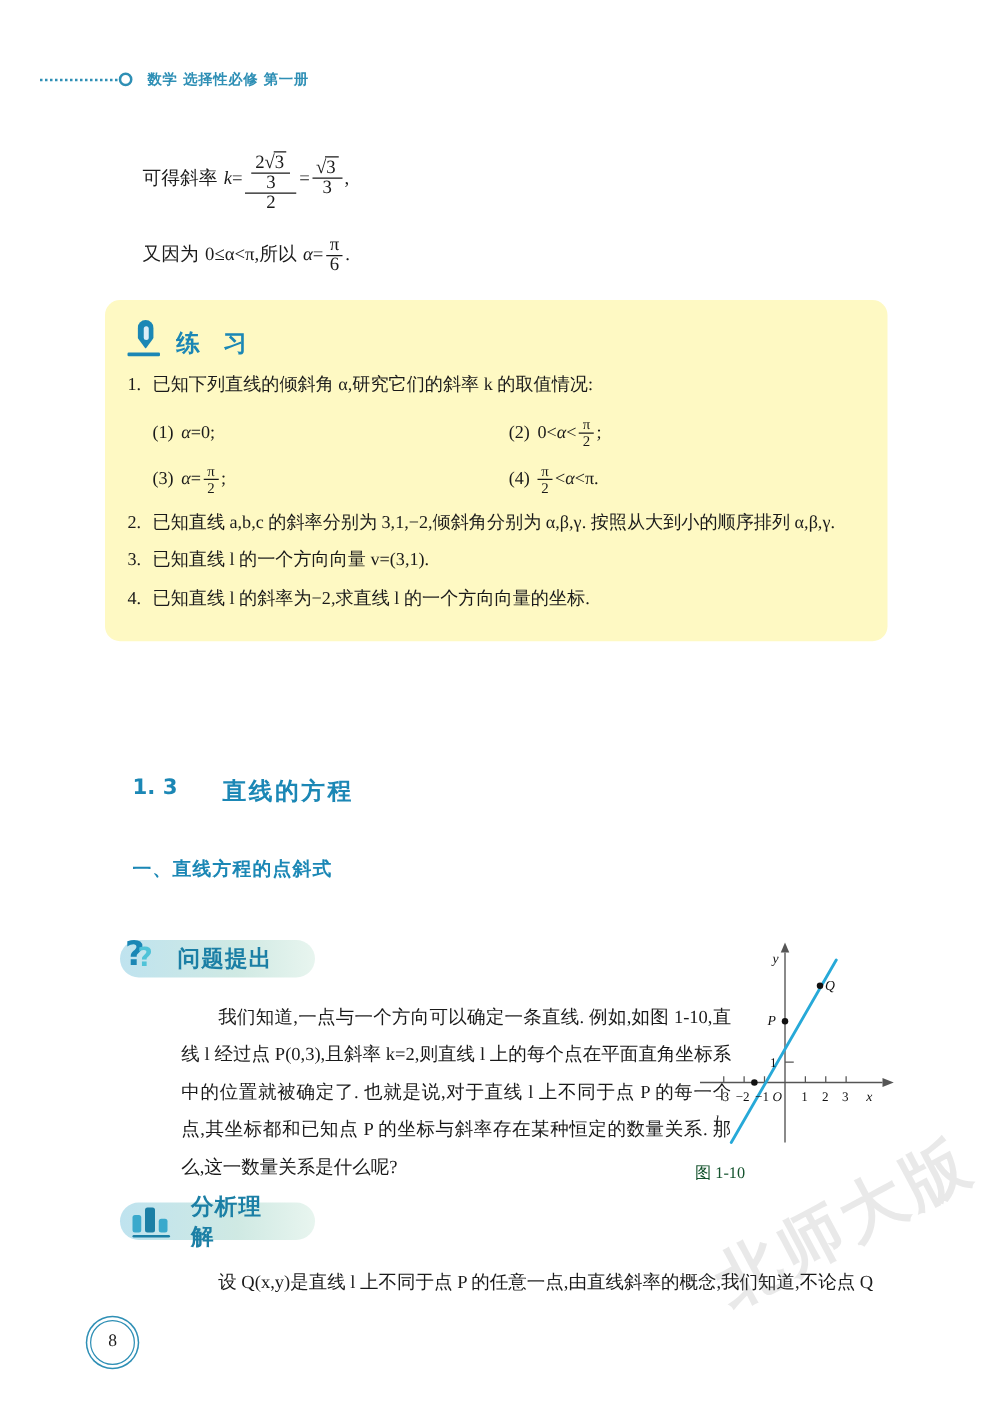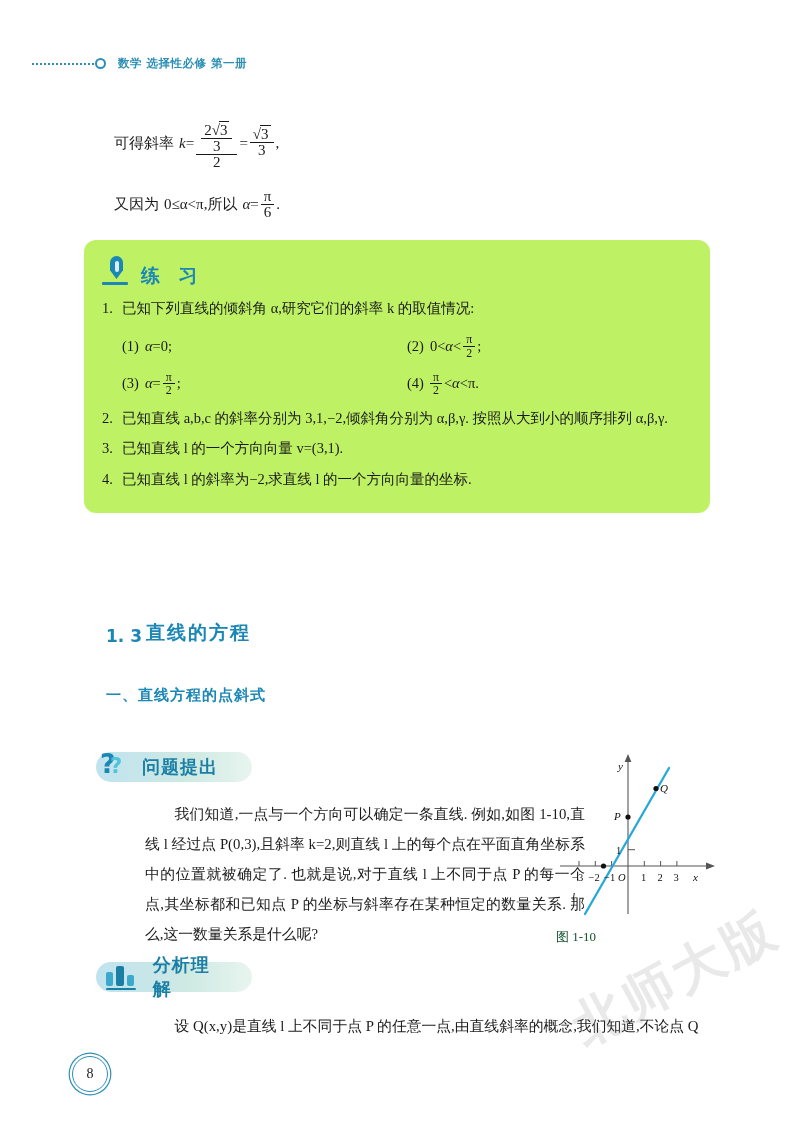--- a/index.html
+++ b/index.html
@@ -56,21 +56,21 @@
     position:absolute;left:114px;top:115px;width:560px;
     font-size:15px;line-height:1.9;
   }
   .sol-line{display:flex;align-items:center;margin-bottom:18px;}
   .sol-line.second{margin-top:12px;}
 
   
   .exercise{
     position:absolute;left:84px;top:240px;
     width:626px;
-    background:#bef264;
+    background:#fef9c3;
     border-radius:12px;
     padding:14px 18px 16px 18px;
     box-sizing:border-box;
   }
   .ex-head{display:flex;align-items:flex-end;gap:9px;height:34px;}
   .pen-icon{position:relative;width:30px;height:32px;}
   .pen-icon .nib{
     position:absolute;left:8px;top:0;width:13px;height:23px;
     background:#1b87b5;
     border-radius:7px 7px 2px 2px;
@@ -94,21 +94,21 @@
   .ex-num{width:20px;flex:none;}
   .ex-body{flex:1;}
   .subrow{display:flex;margin-top:12px;margin-bottom:10px;}
   .subrow .col{width:50%;display:flex;align-items:center;}
   .indent{margin-left:20px;}
   .sub-line{margin-top:2px;}
 
   
   .sec-head{
     position:absolute;left:106px;top:620px;
-    display:flex;align-items:flex-end;gap:4px;
+    display:flex;align-items:flex-start;gap:36px;
     font-family:"DejaVu Sans","Liberation Sans",sans-serif;
     color:#1b87b5;
   }
   .sec-num{font-size:17px;font-weight:bold;}
   .sec-title{font-size:19px;font-weight:bold;letter-spacing:2px;}
 
   .sub-head{
     position:absolute;left:106px;top:686px;
     font-family:"DejaVu Sans","Liberation Sans",sans-serif;
     font-size:15px;font-weight:bold;color:#1b87b5;

